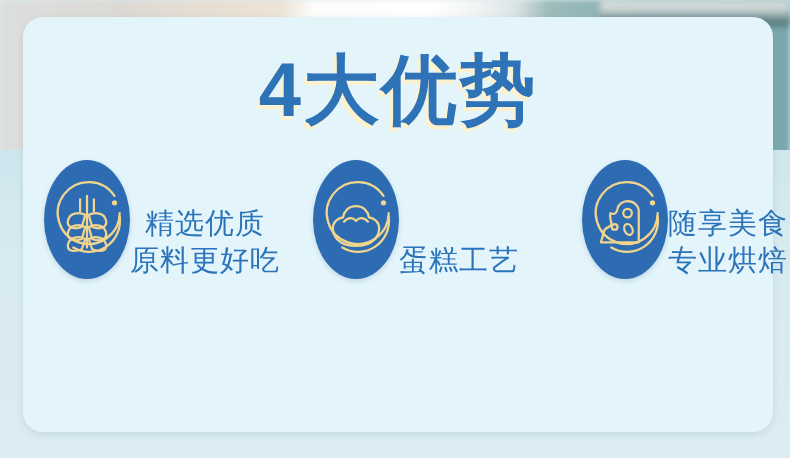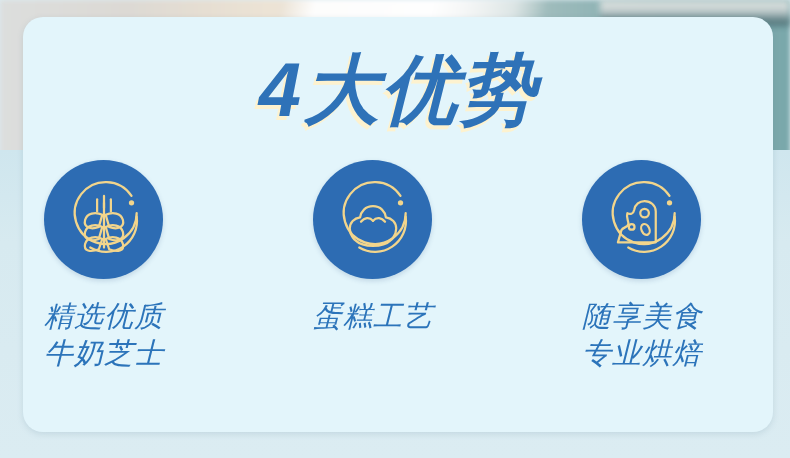--- a/index.html
+++ b/index.html
@@ -12,21 +12,20 @@
     overflow: hidden;
     font-family: "Liberation Sans", "DejaVu Sans", sans-serif;
     background: #dcecf1;
   }
 
   #stage {
     position: relative;
     width: 790px;
     height: 458px;
     overflow: hidden;
-    font-style: italic;
   }
 
   
   .photo-bg {
     position: absolute;
     left: 0; top: 0;
     width: 790px;
     height: 180px;
     background:
       linear-gradient(103deg,
@@ -99,22 +98,21 @@
     top: 143px;
     width: 750px;
     display: flex;
     justify-content: space-between;
     padding: 0 21px;
     box-sizing: border-box;
   }
   .feature {
     width: 170px;
     display: flex;
-    flex-direction: column;
-    align-items: flex-start;
+    align-items: flex-end;
   }
   .icon-circle {
     width: 119px;
     height: 119px;
     border-radius: 50%;
     background: #2d6cb3;
     display: flex;
     align-items: center;
     justify-content: center;
     box-shadow: 0 2px 5px rgba(40,80,130,0.18);
@@ -166,21 +164,21 @@
               <path d="M48 58 C40 54 30 56 28 64 C26 72 34 76 44 72 Z"></path>
               <path d="M48 72 C40 68 30 70 28 78 C26 86 34 88 44 84 Z"></path>
               <path d="M52 44 C60 40 70 42 72 50 C74 58 66 62 56 58 Z"></path>
               <path d="M52 58 C60 54 70 56 72 64 C74 72 66 76 56 72 Z"></path>
               <path d="M52 72 C60 68 70 70 72 78 C74 86 66 88 56 84 Z"></path>
             </svg>
           </span>
         </div>
         <div class="feature-label">
           <span>精选优质</span>
-          <span class="l2">牛奶芝士</span>
+          <span class="l2">原料更好吃</span>
         </div>
       </div>
 
       <div class="feature">
         <div class="icon-circle">
           <span>
             <svg width="86" height="86" viewBox="0 0 100 100" fill="none" stroke="#f2d58c" stroke-width="2.6" stroke-linecap="round" stroke-linejoin="round">
               <path d="M82 22 A36 36 0 1 0 88 42"></path>
               <path d="M88 46 A36 36 0 0 1 34 82"></path>
               <circle cx="82" cy="30" r="3.1" fill="#f2d58c" stroke="none"></circle>

